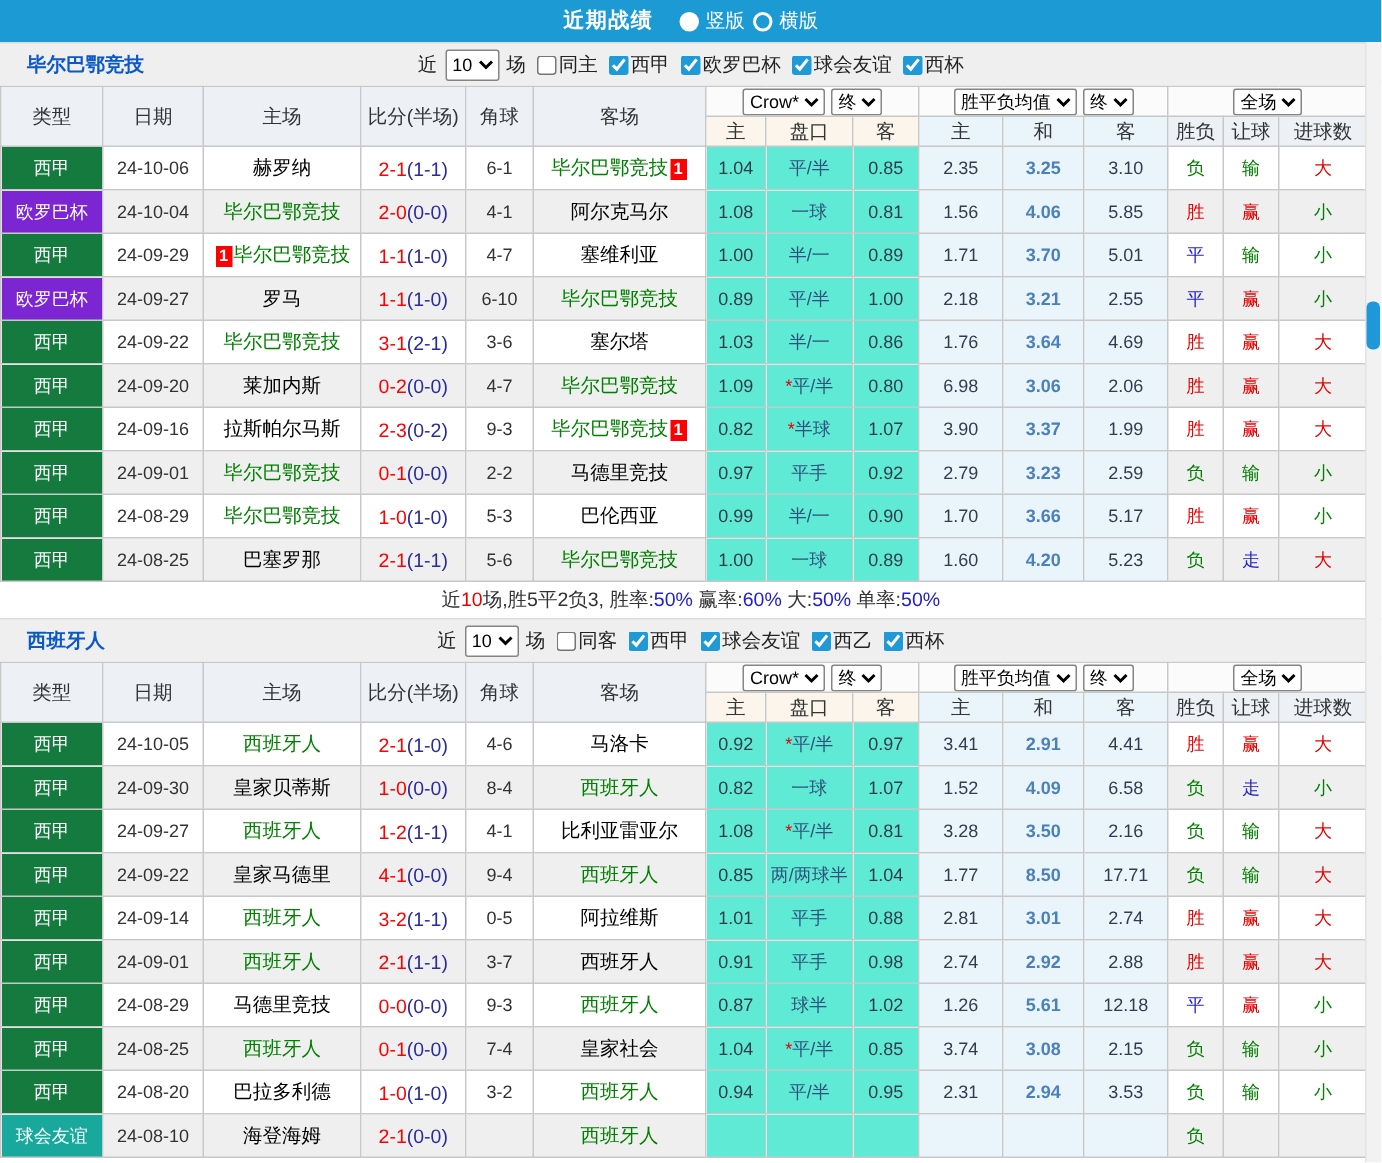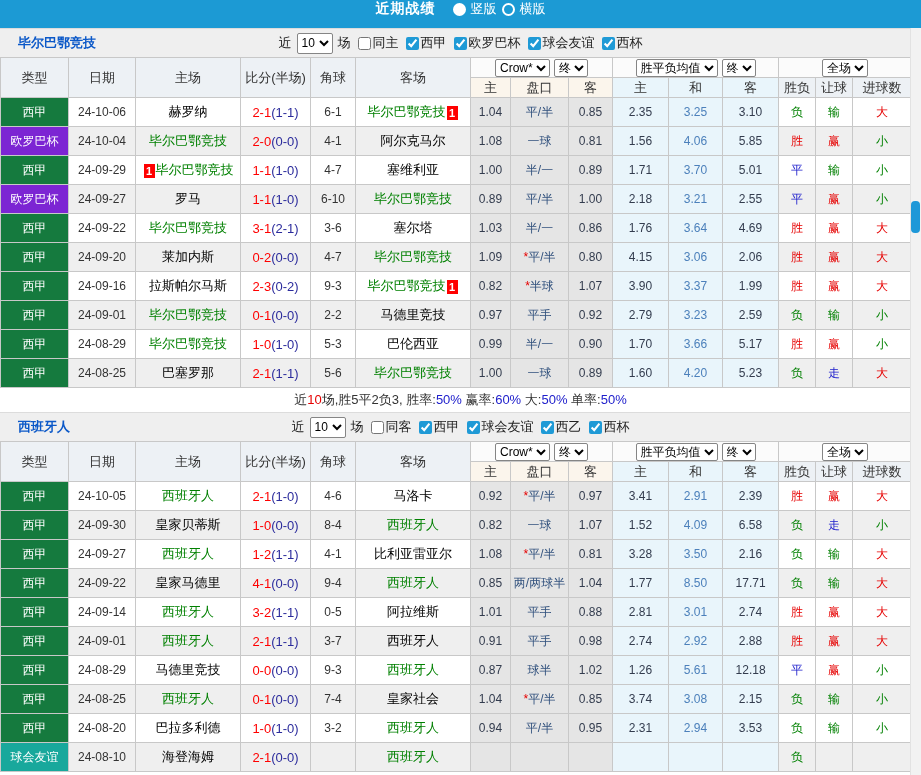--- a/index.html
+++ b/index.html
@@ -2,21 +2,21 @@
 <html><head>
 <meta charset="utf-8">
 <style>
   html,body{margin:0;padding:0;}
   body{
     width:921px;height:775px;position:relative;overflow:hidden;
     font-family:"Liberation Sans","DejaVu Sans",sans-serif;
     background:#fff;font-size:12px;color:#333;
   }
   
-  .topbar{height:28px;background:#1c9ad4;display:flex;align-items:flex-start;justify-content:center;gap:17px;color:#fff;}
+  .topbar{height:28px;background:#1c9ad4;display:flex;align-items:center;justify-content:center;gap:17px;color:#fff;}
   .topbar-title{font-weight:bold;font-size:14px;letter-spacing:1px;}
   .radio-group{display:flex;align-items:center;gap:5px;}
   .radio{width:13px;height:13px;border:2px solid #fff;border-radius:50%;box-sizing:border-box;display:inline-block;}
   .radio.sel{background:#fff;}
   .radio-label{font-size:13px;}
   
   .section-bar{height:28px;background:#efefef;border-top:1px solid #dcdcdc;position:relative;display:flex;align-items:center;}
   .team-name{position:absolute;left:18px;color:#0b58c8;font-weight:bold;font-size:13px;}
   .filters{margin:0 auto;display:flex;align-items:center;gap:3px;font-size:13px;color:#222;}
   .filters select{font-size:12px;height:21px;border:1px solid #858585;border-radius:2px;background:#fff;margin:0 2px;}
@@ -25,34 +25,34 @@
   
   table{border-collapse:collapse;table-layout:fixed;width:911px;text-align:center;}
   th,td{border:1px solid #c8c8c8;padding:0;overflow:hidden;white-space:nowrap;}
   thead th{height:19px;font-weight:normal;font-size:13px;background:#edf1f5;color:#333;}
   thead th.grp{background:#fbfbfb;}
   thead select{font-size:12px;height:18px;border:1px solid #858585;border-radius:2px;background:#fff;margin:0 2px;}
   .bg-cream{background:#fbf5ec;}
   .bg-blue{background:#e9f5fb;}
   tr.data td{height:28px;font-size:12px;background:#fff;}
   tr.data:nth-child(even) td{background:#efefef;}
-  tr.data td.bg-cream{background:#e5e5e5;}
+  tr.data td.bg-cream{background:#5eead4;}
   tr.data td.bg-blue{background:#e9f5fb;}
   td.league{color:#fff;font-size:12px;}
   td.date{color:#333;}
   .team-self{color:#008000;font-size:13px;}
   .team-other{color:#000;font-size:13px;}
   .num-badge{display:inline-block;background:#f00;color:#fff;font-size:11px;font-weight:bold;
     width:11px;height:14px;line-height:14px;vertical-align:middle;margin:0 1px;}
   .sc-ft{color:#f00;font-size:13px;}
   .sc-ht{color:#2b2b9c;font-size:13px;}
   .line-txt{color:#31517d;}
   .star{color:#e60000;}
   .odds-num{color:#333c4e;font-size:13px;}
-  .avg-mid{color:#4c80bb !important;}
+  .avg-mid{color:#4c80bb !important;font-weight:bold;}
   .res{font-size:13px;}
   .c-red{color:#e60000;}
   .c-green{color:#008000;}
   .c-blue{color:#2020cc;}
   .summary{height:24px;line-height:24px;text-align:center;font-size:13px;color:#333;background:#fff;}
   
   .scroll-track{position:absolute;right:0;top:28px;width:10px;height:747px;background:#f2f2f2;border-left:1px solid #e2e2e2;}
   .scroll-thumb{position:absolute;right:1px;top:173px;width:9px;height:32px;background:#1e98d8;border-radius:4px;}
 </style>
 </head>
@@ -228,21 +228,21 @@
         <tr class="data">
           <td class="league" style="background: rgb(21, 122, 62);">西甲</td>
           <td class="date">24-09-20</td>
           <td><span class="team-other">莱加内斯</span></td>
           <td><span class="sc-ft">0-2</span><span class="sc-ht">(0-0)</span></td>
           <td>4-7</td>
           <td><span class="team-self">毕尔巴鄂竞技</span></td>
           <td class="bg-cream odds-num">1.09</td>
           <td class="bg-cream"><span class="star">*</span><span class="line-txt">平/半</span></td>
           <td class="bg-cream odds-num">0.80</td>
-          <td class="bg-blue odds-num">4.15</td>
+          <td class="bg-blue odds-num">6.98</td>
           <td class="bg-blue odds-num avg-mid">3.06</td>
           <td class="bg-blue odds-num">2.06</td>
           <td class="res c-red">胜</td>
           <td class="res c-red">赢</td>
           <td class="res c-red">大</td>
         </tr>
         <tr class="data">
           <td class="league" style="background: rgb(21, 122, 62);">西甲</td>
           <td class="date">24-09-16</td>
           <td><span class="team-other">拉斯帕尔马斯</span></td>
@@ -389,21 +389,21 @@
           <td class="date">24-10-05</td>
           <td><span class="team-self">西班牙人</span></td>
           <td><span class="sc-ft">2-1</span><span class="sc-ht">(1-0)</span></td>
           <td>4-6</td>
           <td><span class="team-other">马洛卡</span></td>
           <td class="bg-cream odds-num">0.92</td>
           <td class="bg-cream"><span class="star">*</span><span class="line-txt">平/半</span></td>
           <td class="bg-cream odds-num">0.97</td>
           <td class="bg-blue odds-num">3.41</td>
           <td class="bg-blue odds-num avg-mid">2.91</td>
-          <td class="bg-blue odds-num">2.39</td>
+          <td class="bg-blue odds-num">4.41</td>
           <td class="res c-red">胜</td>
           <td class="res c-red">赢</td>
           <td class="res c-red">大</td>
         </tr>
         <tr class="data">
           <td class="league" style="background: rgb(21, 122, 62);">西甲</td>
           <td class="date">24-09-30</td>
           <td><span class="team-other">皇家贝蒂斯</span></td>
           <td><span class="sc-ft">1-0</span><span class="sc-ht">(0-0)</span></td>
           <td>8-4</td>

